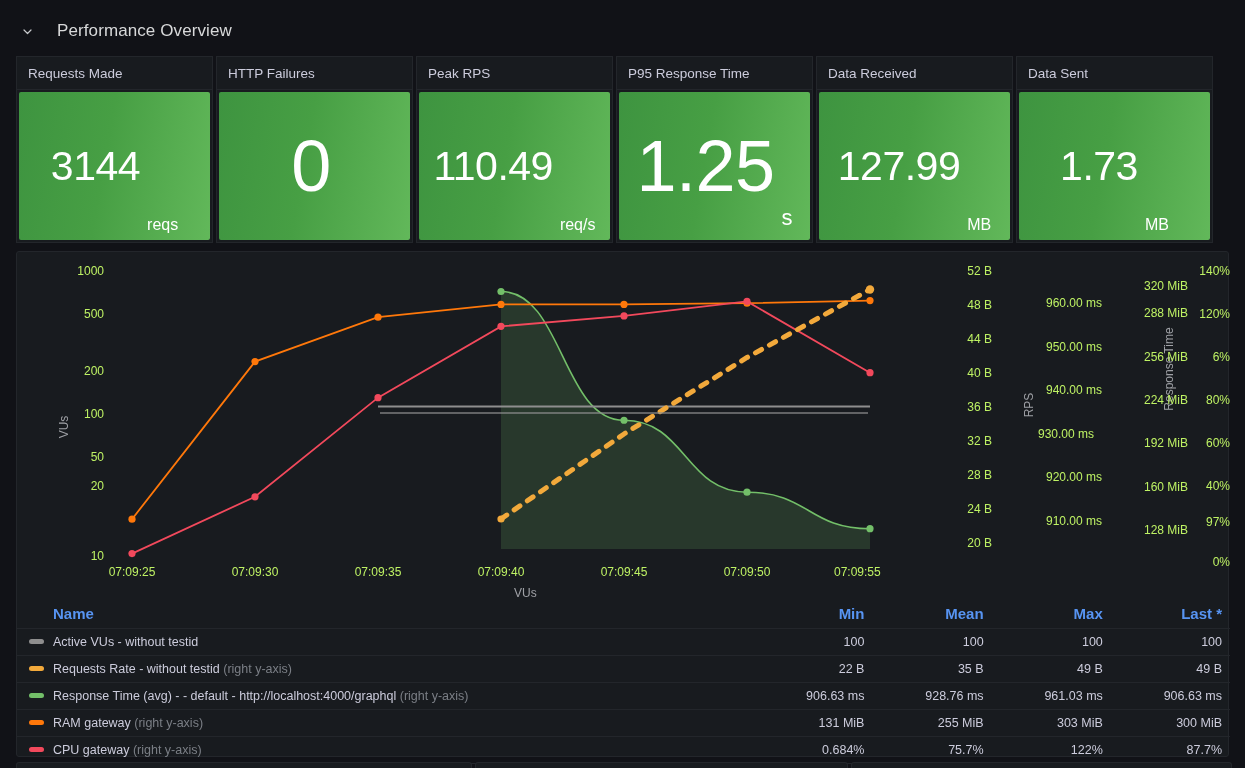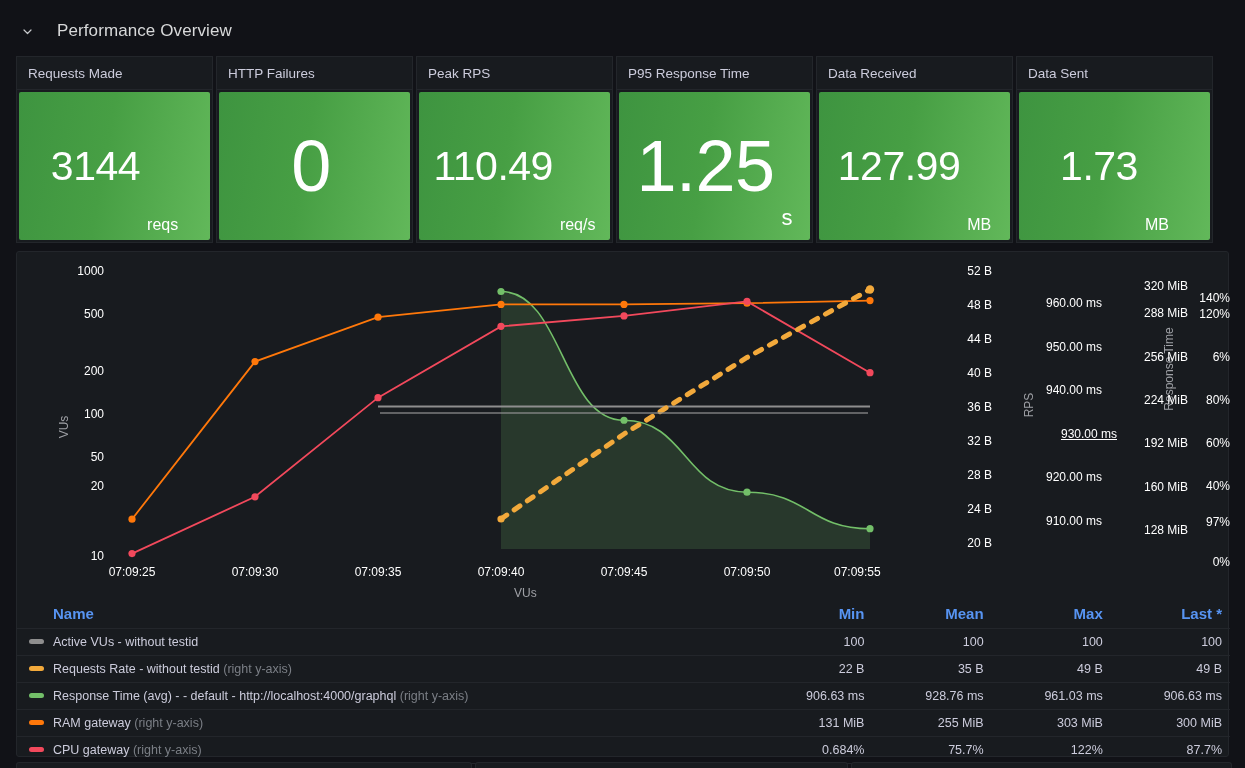--- a/index.html
+++ b/index.html
@@ -63,21 +63,21 @@
     border: 1px solid #23262b;
     border-radius: 3px;
   }
   .plot-wrap { position: absolute; left: 0; top: 0; width: 1213px; height: 345px; }
   .plot-svg { position: absolute; left: 0; top: 0; }
 
   .axis-label {
     position: absolute; color: #9fa1a6; font-size: 12px;
     white-space: nowrap;
   }
-  .tick { position: absolute; color: #ffffff; font-size: 12px; white-space: nowrap; }
+  .tick { position: absolute; color: #bef264; font-size: 12px; white-space: nowrap; }
 
   
   .legend {
     position: absolute; left: 0; top: 348px; width: 1213px;
   }
   .legend table { width: 100%; border-collapse: collapse; }
   .legend th {
     font-size: 15px; color: #5794f2; font-weight: 700;
     padding: 5px 8px 6px; text-align: right;
     border-bottom: 1px solid #23262b;
@@ -235,32 +235,32 @@
           <div class="tick" style="left: auto; top: 114px; right: 238px;">40 B</div>
           <div class="tick" style="left: auto; top: 148px; right: 238px;">36 B</div>
           <div class="tick" style="left: auto; top: 182px; right: 238px;">32 B</div>
           <div class="tick" style="left: auto; top: 216px; right: 238px;">28 B</div>
           <div class="tick" style="left: auto; top: 250px; right: 238px;">24 B</div>
           <div class="tick" style="left: auto; top: 284px; right: 238px;">20 B</div>
           <div class="axis-label" style="left: 1000px; top: 146px; transform: rotate(-90deg);">RPS</div>
           <div class="tick" style="left: auto; top: 44px; right: 128px;">960.00 ms</div>
           <div class="tick" style="left: auto; top: 88px; right: 128px;">950.00 ms</div>
           <div class="tick" style="left: auto; top: 131px; right: 128px;">940.00 ms</div>
-          <div class="tick" style="left: auto; top: 175px; right: 113px; text-decoration: underline;">930.00 ms</div>
+          <div class="tick" style="left: auto; top: 175px; right: 136px;">930.00 ms</div>
           <div class="tick" style="left: auto; top: 218px; right: 128px;">920.00 ms</div>
           <div class="tick" style="left: auto; top: 262px; right: 128px;">910.00 ms</div>
           <div class="axis-label" style="left: 1110px; top: 110px; transform: rotate(-90deg);">Response Time</div>
           <div class="tick" style="left: auto; top: 27px; right: 42px;">320 MiB</div>
           <div class="tick" style="left: auto; top: 54px; right: 42px;">288 MiB</div>
           <div class="tick" style="left: auto; top: 98px; right: 42px;">256 MiB</div>
           <div class="tick" style="left: auto; top: 141px; right: 42px;">224 MiB</div>
           <div class="tick" style="left: auto; top: 184px; right: 42px;">192 MiB</div>
           <div class="tick" style="left: auto; top: 228px; right: 42px;">160 MiB</div>
           <div class="tick" style="left: auto; top: 271px; right: 42px;">128 MiB</div>
-          <div class="tick" style="left: auto; top: 12px; right: 0px; margin-top: 27px;">140%</div>
+          <div class="tick" style="left: auto; top: 12px; right: 0px;">140%</div>
           <div class="tick" style="left: auto; top: 55px; right: 0px;">120%</div>
           <div class="tick" style="left: auto; top: 98px; right: 0px;">6%</div>
           <div class="tick" style="left: auto; top: 141px; right: 0px;">80%</div>
           <div class="tick" style="left: auto; top: 184px; right: 0px;">60%</div>
           <div class="tick" style="left: auto; top: 227px; right: 0px;">40%</div>
           <div class="tick" style="left: auto; top: 263px; right: 0px;">97%</div>
           <div class="tick" style="left: auto; top: 303px; right: 0px;">0%</div>
         </div>
     </div>
 

